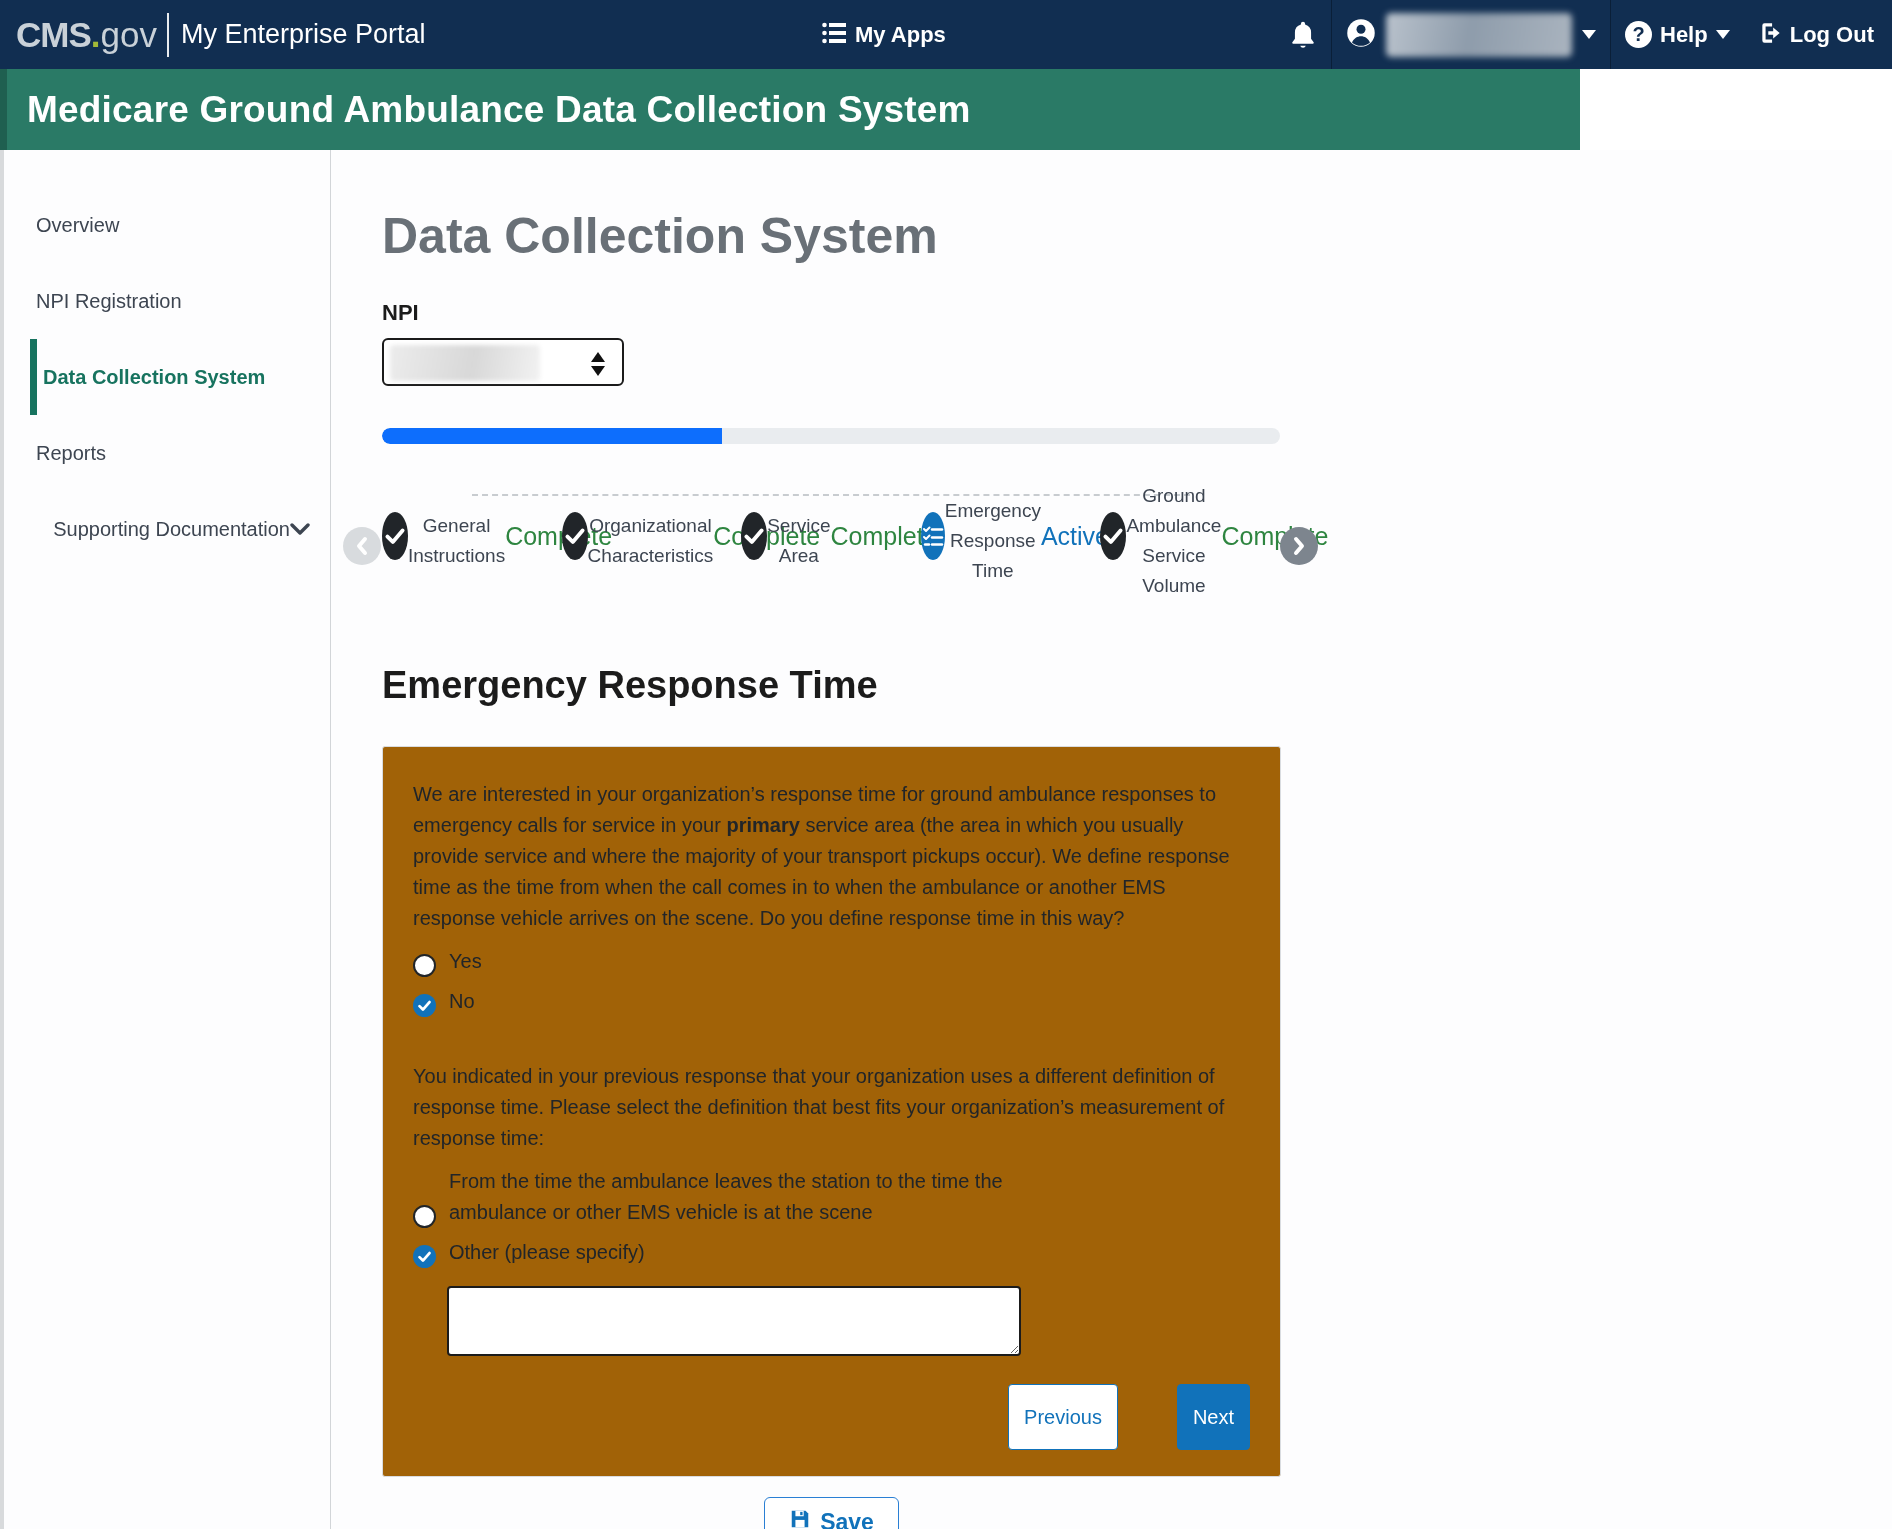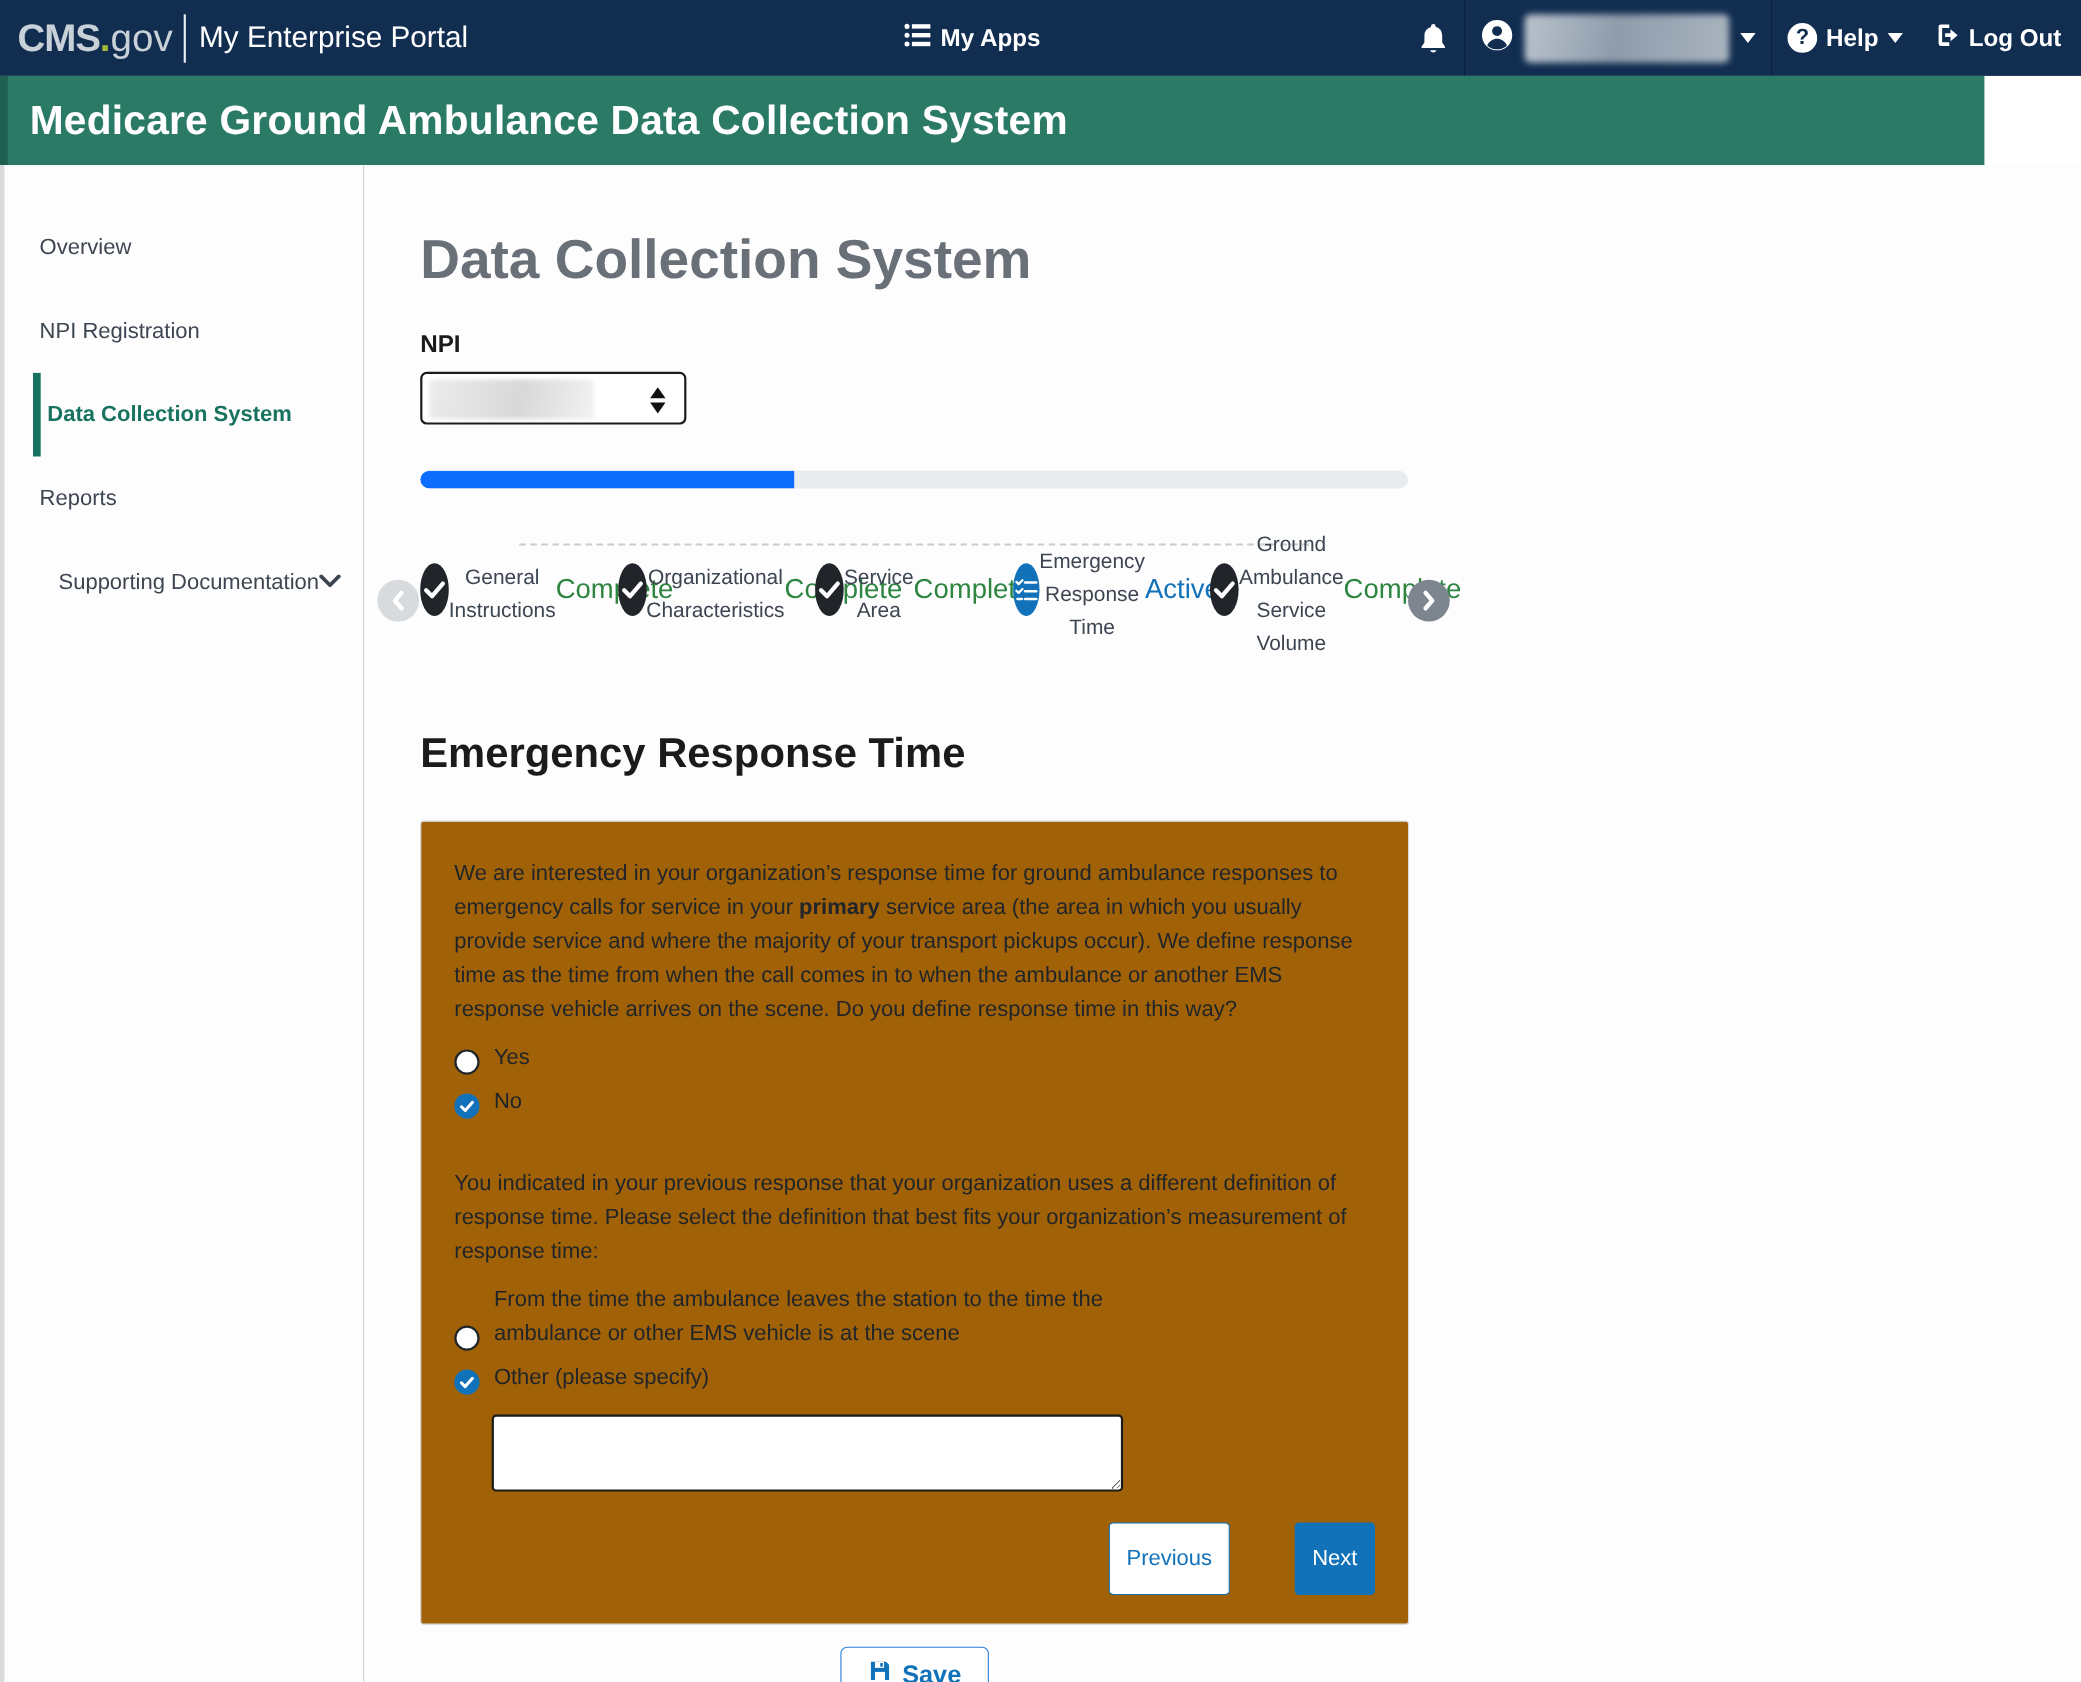--- a/index.html
+++ b/index.html
@@ -25,21 +25,21 @@
     background:linear-gradient(100deg,#b9c2cc 0%,#8e9cab 45%,#aab4bf 100%); filter:blur(3px); }
   .caret-down { width:0; height:0; border-left:7px solid transparent;
     border-right:7px solid transparent; border-top:9px solid #fff; }
   .help-group { display:flex; align-items:center; gap:8px; cursor:pointer; }
   .help-circle { width:27px; height:27px; border-radius:50%; background:#fff; color:#112e51;
     font-size:20px; font-weight:700; display:flex; align-items:center; justify-content:center; }
   .nav-label { font-size:22px; font-weight:700; color:#fff; }
   .logout-group { display:flex; align-items:center; gap:6px; margin-left:28px; margin-right:10px; cursor:pointer; }
 
   
-  .app-header { position:absolute; left:0; top:69px; width:1804px; height:81px;
+  .app-header { position:absolute; left:0; top:69px; width:1580px; height:81px;
     background:#2a7a66; display:flex; align-items:center; }
   .app-header::before { content:""; position:absolute; left:0; top:0; width:7px; height:81px; background:#1f5f50; }
   .app-title { color:#fff; font-size:37px; font-weight:700; margin-left:27px; letter-spacing:.2px;}
 
   
   .body-wrap { position:absolute; left:0; top:150px; width:1892px; height:1379px; background:#fdfdfe; border-left:4px solid #d8dadc;}
   .sidebar { position:absolute; left:0; top:0; width:327px; height:1379px; border-right:1px solid #d2d5d8; padding-top:37px;}
   .side-item { height:76px; display:flex; align-items:center; font-size:20px; color:#3d4551;
     padding-left:32px; cursor:pointer; }
   .side-item.active { margin-left:26px; padding-left:6px; border-left:7px solid #17735f;

